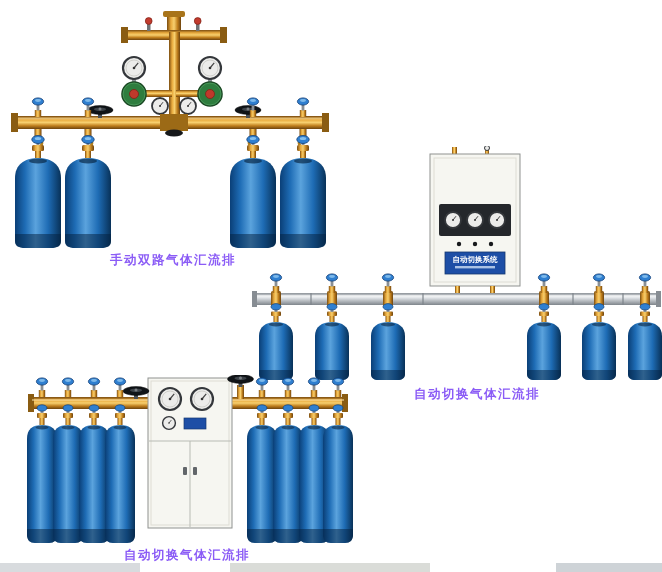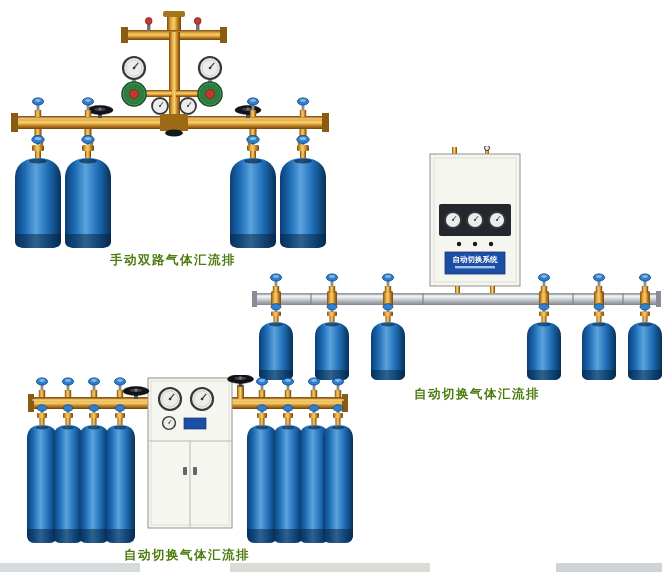--- a/index.html
+++ b/index.html
@@ -5,21 +5,21 @@
   html,body{margin:0;padding:0;}
   body{font-family:"Liberation Sans",sans-serif;background:#ffffff;}
   .canvas{position:relative;width:662px;height:572px;background:#ffffff;overflow:hidden;}
   figure{margin:0;padding:0;position:absolute;}
   .fig1{left:8px;top:6px;width:330px;height:262px;}
   .fig2{left:252px;top:146px;width:410px;height:258px;text-decoration:underline;}
   .fig3{left:22px;top:375px;width:334px;height:190px;}
   figcaption{
     position:absolute;
     font-size:12.5px;font-weight:bold;letter-spacing:1.5px;
-    color:#4d7c0f;text-align:center;white-space:nowrap;
+    color:#8b5cf6;text-align:center;white-space:nowrap;
   }
   .fig1 figcaption{top:246px;left:0;width:330px;}
   .fig2 figcaption{top:240px;left:120px;width:210px;}
   .fig3 figcaption{top:172px;left:55px;width:220px;}
   svg{display:block;}
   svg text{font-family:"Liberation Sans",sans-serif;}
   .strip{position:absolute;bottom:0;height:9px;}
   .strip-left{left:0;width:140px;background:#d8dbde;}
   .strip-mid{left:230px;width:200px;background:#dadcd8;}
   .strip-right{left:556px;width:106px;background:#ced3d7;}

